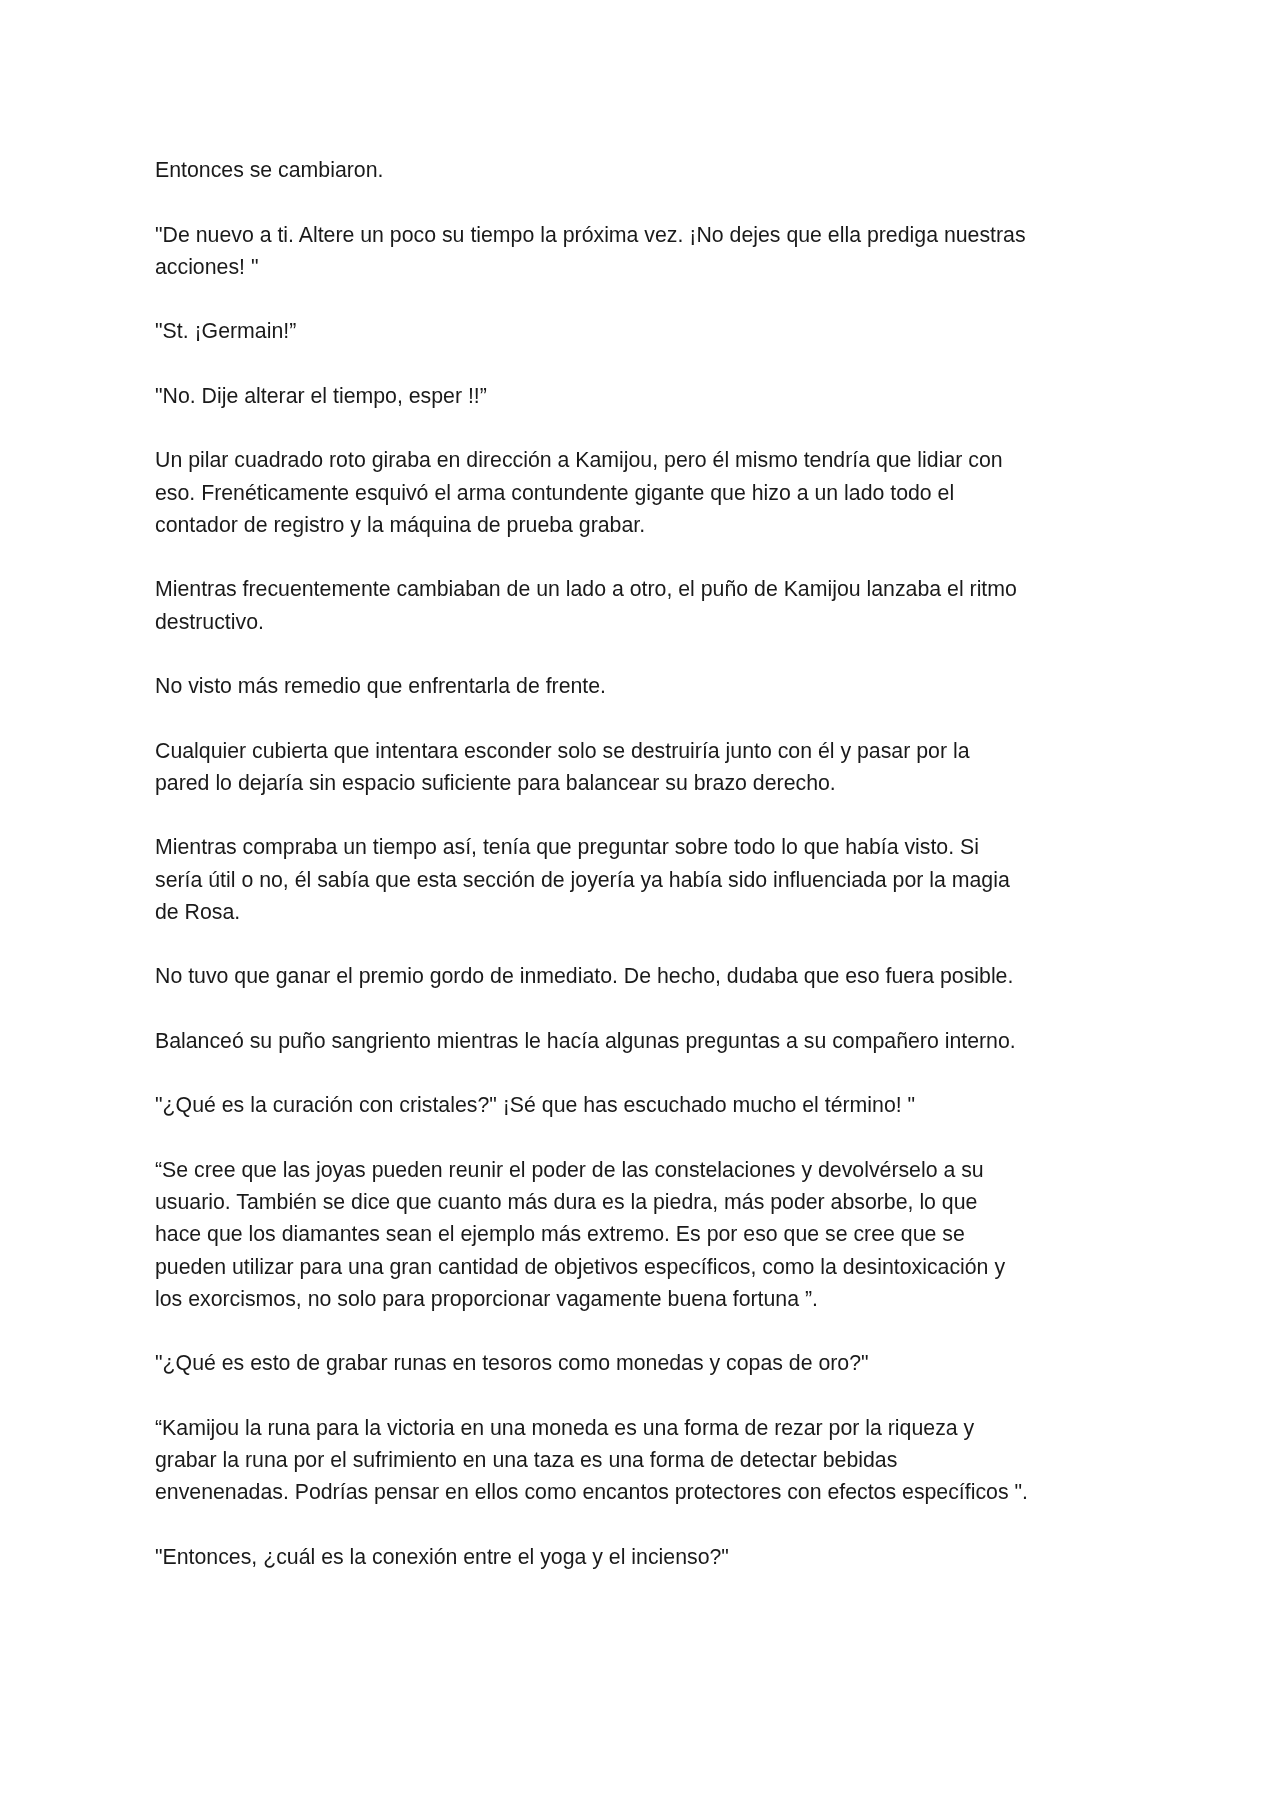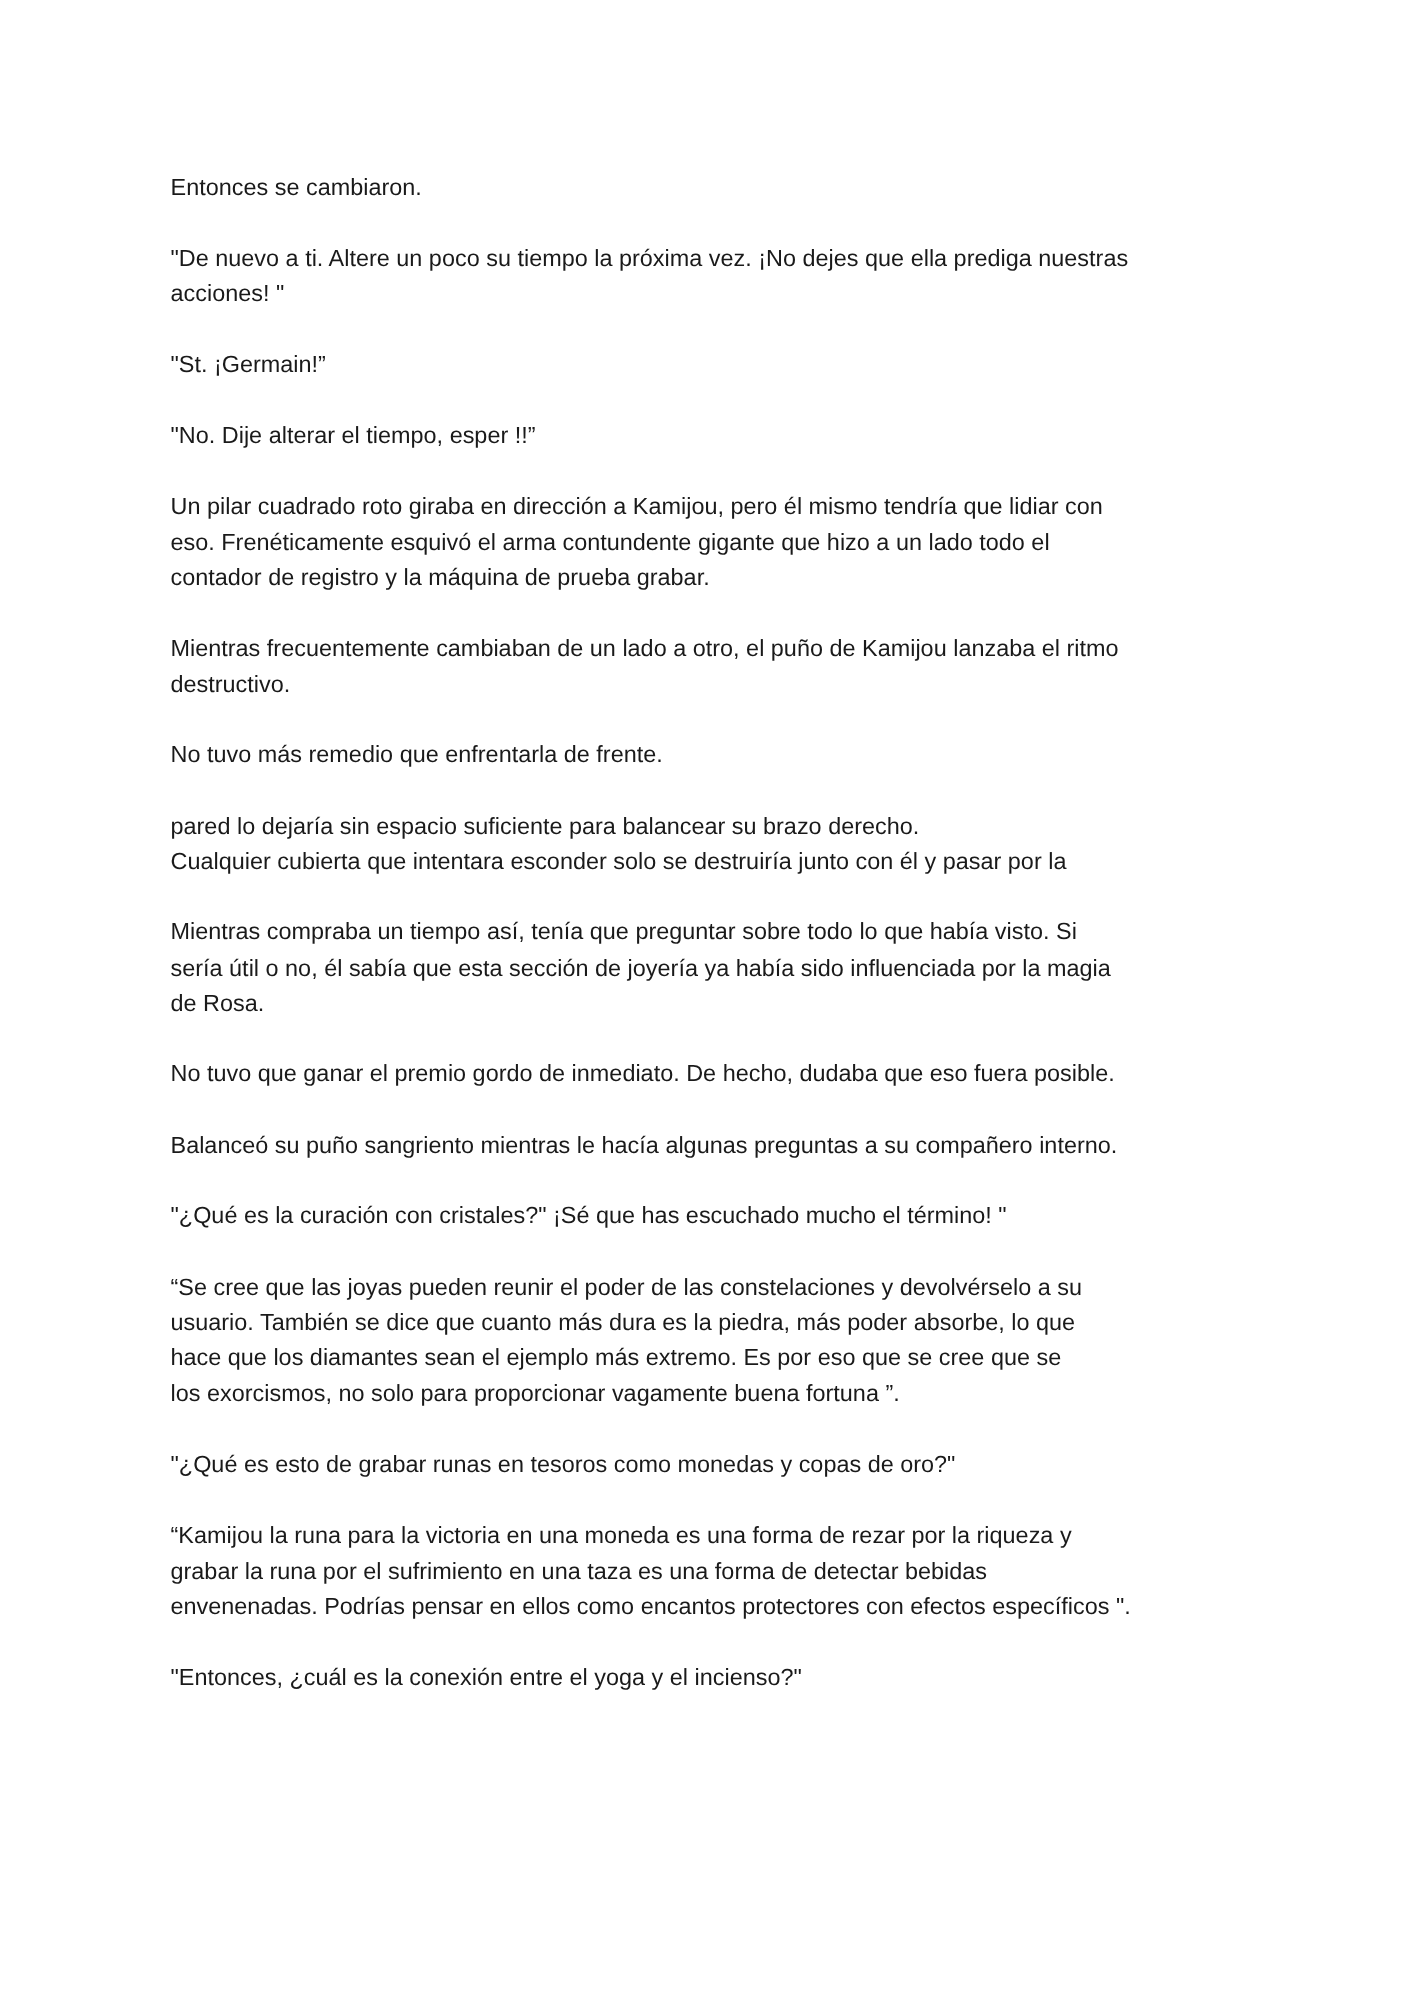--- a/index.html
+++ b/index.html
@@ -38,44 +38,45 @@
     <p class="para">
       <span class="line">Un pilar cuadrado roto giraba en dirección a Kamijou, pero él mismo tendría que lidiar con</span>
       <span class="line">eso. Frenéticamente esquivó el arma contundente gigante que hizo a un lado todo el</span>
       <span class="line">contador de registro y la máquina de prueba grabar.</span>
     </p>
     <p class="para">
       <span class="line">Mientras frecuentemente cambiaban de un lado a otro, el puño de Kamijou lanzaba el ritmo</span>
       <span class="line">destructivo.</span>
     </p>
     <p class="para">
-      <span class="line">No tuvo más remedio que enfrentarla de frente.</span>
+      <span class="line">No visto más remedio que enfrentarla de frente.</span>
     </p>
     <p class="para">
+      <span class="line">Cualquier cubierta que intentara esconder solo se destruiría junto con él y pasar por la</span>
       <span class="line">pared lo dejaría sin espacio suficiente para balancear su brazo derecho.</span>
-      <span class="line">Cualquier cubierta que intentara esconder solo se destruiría junto con él y pasar por la</span>
     </p>
     <p class="para">
       <span class="line">Mientras compraba un tiempo así, tenía que preguntar sobre todo lo que había visto. Si</span>
       <span class="line">sería útil o no, él sabía que esta sección de joyería ya había sido influenciada por la magia</span>
       <span class="line">de Rosa.</span>
     </p>
     <p class="para">
       <span class="line">No tuvo que ganar el premio gordo de inmediato. De hecho, dudaba que eso fuera posible.</span>
     </p>
     <p class="para">
       <span class="line">Balanceó su puño sangriento mientras le hacía algunas preguntas a su compañero interno.</span>
     </p>
     <p class="para">
       <span class="line">"¿Qué es la curación con cristales?" ¡Sé que has escuchado mucho el término! "</span>
     </p>
     <p class="para">
       <span class="line">“Se cree que las joyas pueden reunir el poder de las constelaciones y devolvérselo a su</span>
       <span class="line">usuario. También se dice que cuanto más dura es la piedra, más poder absorbe, lo que</span>
       <span class="line">hace que los diamantes sean el ejemplo más extremo. Es por eso que se cree que se</span>
+      <span class="line">pueden utilizar para una gran cantidad de objetivos específicos, como la desintoxicación y</span>
       <span class="line">los exorcismos, no solo para proporcionar vagamente buena fortuna ”.</span>
     </p>
     <p class="para">
       <span class="line">"¿Qué es esto de grabar runas en tesoros como monedas y copas de oro?"</span>
     </p>
     <p class="para">
       <span class="line">“Kamijou la runa para la victoria en una moneda es una forma de rezar por la riqueza y</span>
       <span class="line">grabar la runa por el sufrimiento en una taza es una forma de detectar bebidas</span>
       <span class="line">envenenadas. Podrías pensar en ellos como encantos protectores con efectos específicos ".</span>
     </p>

